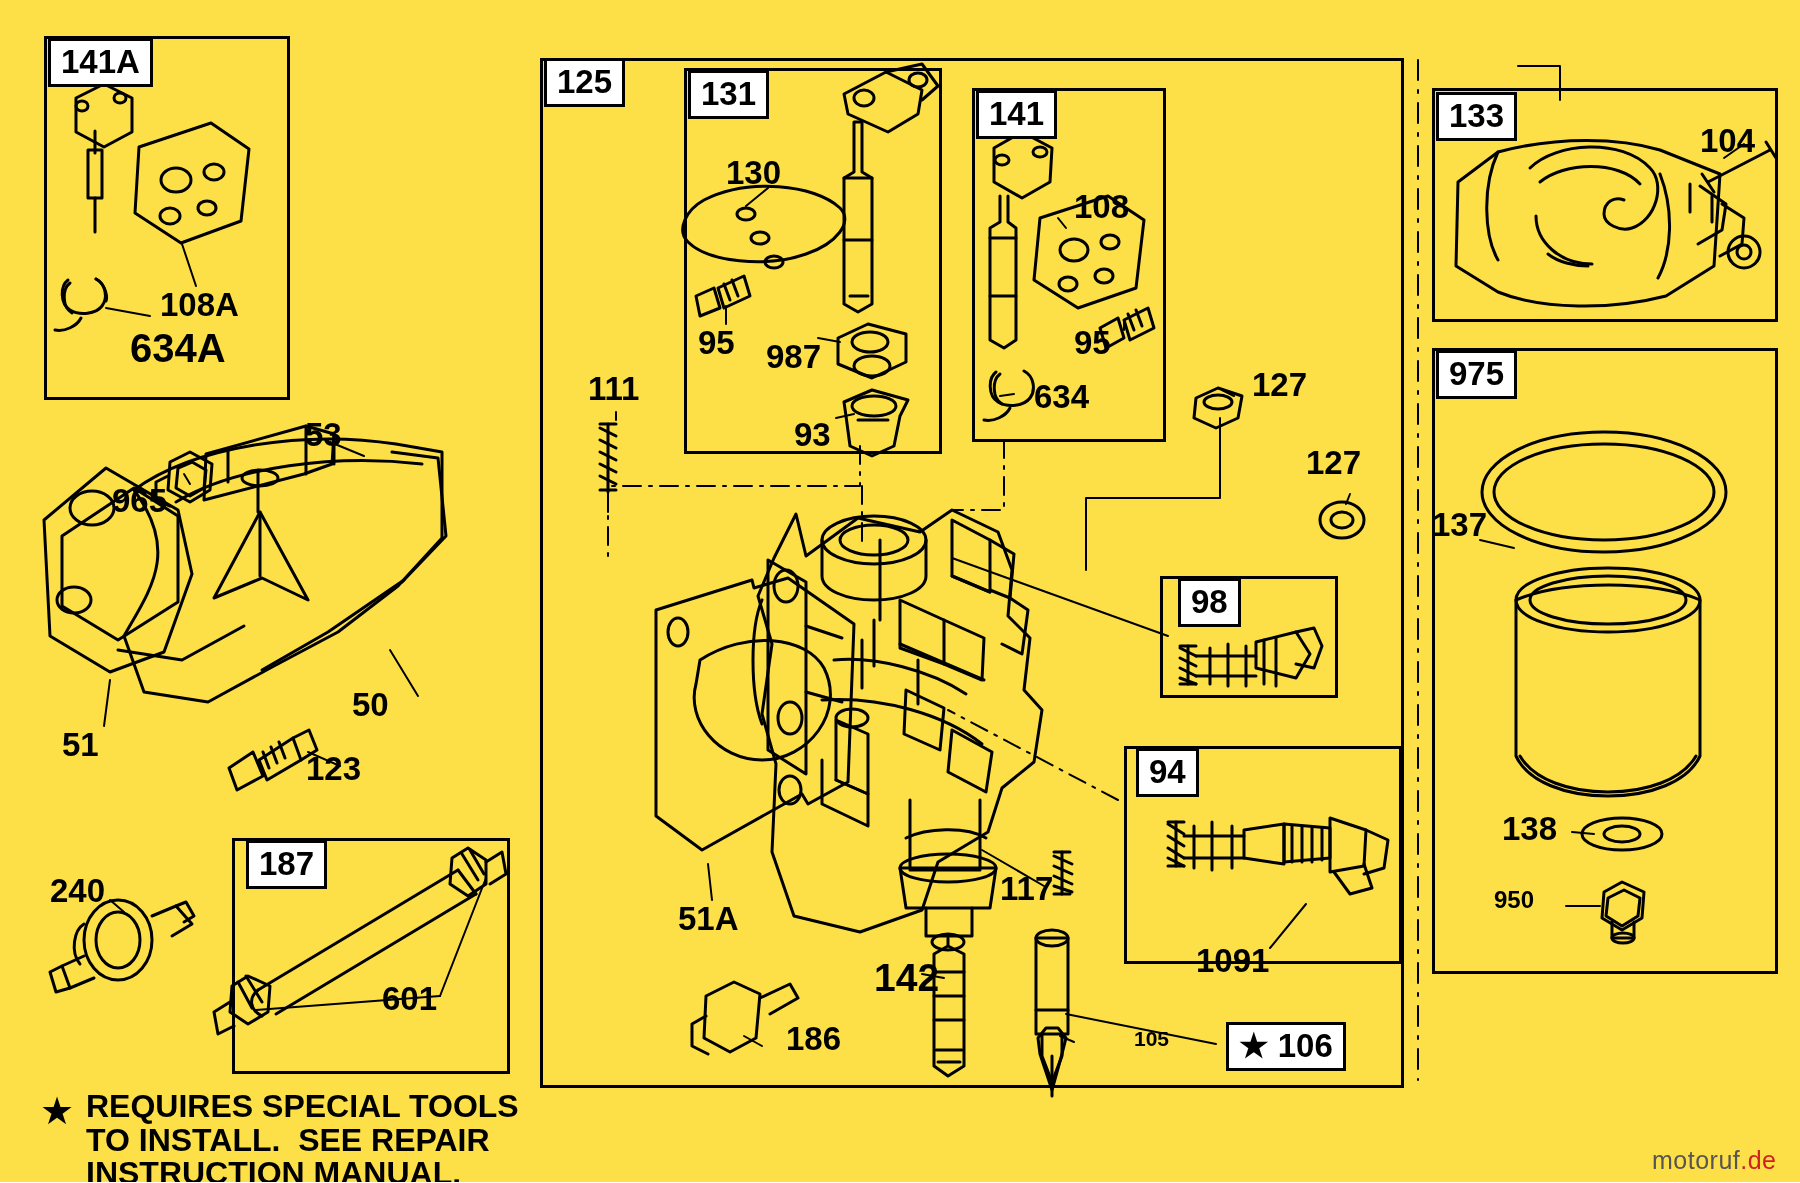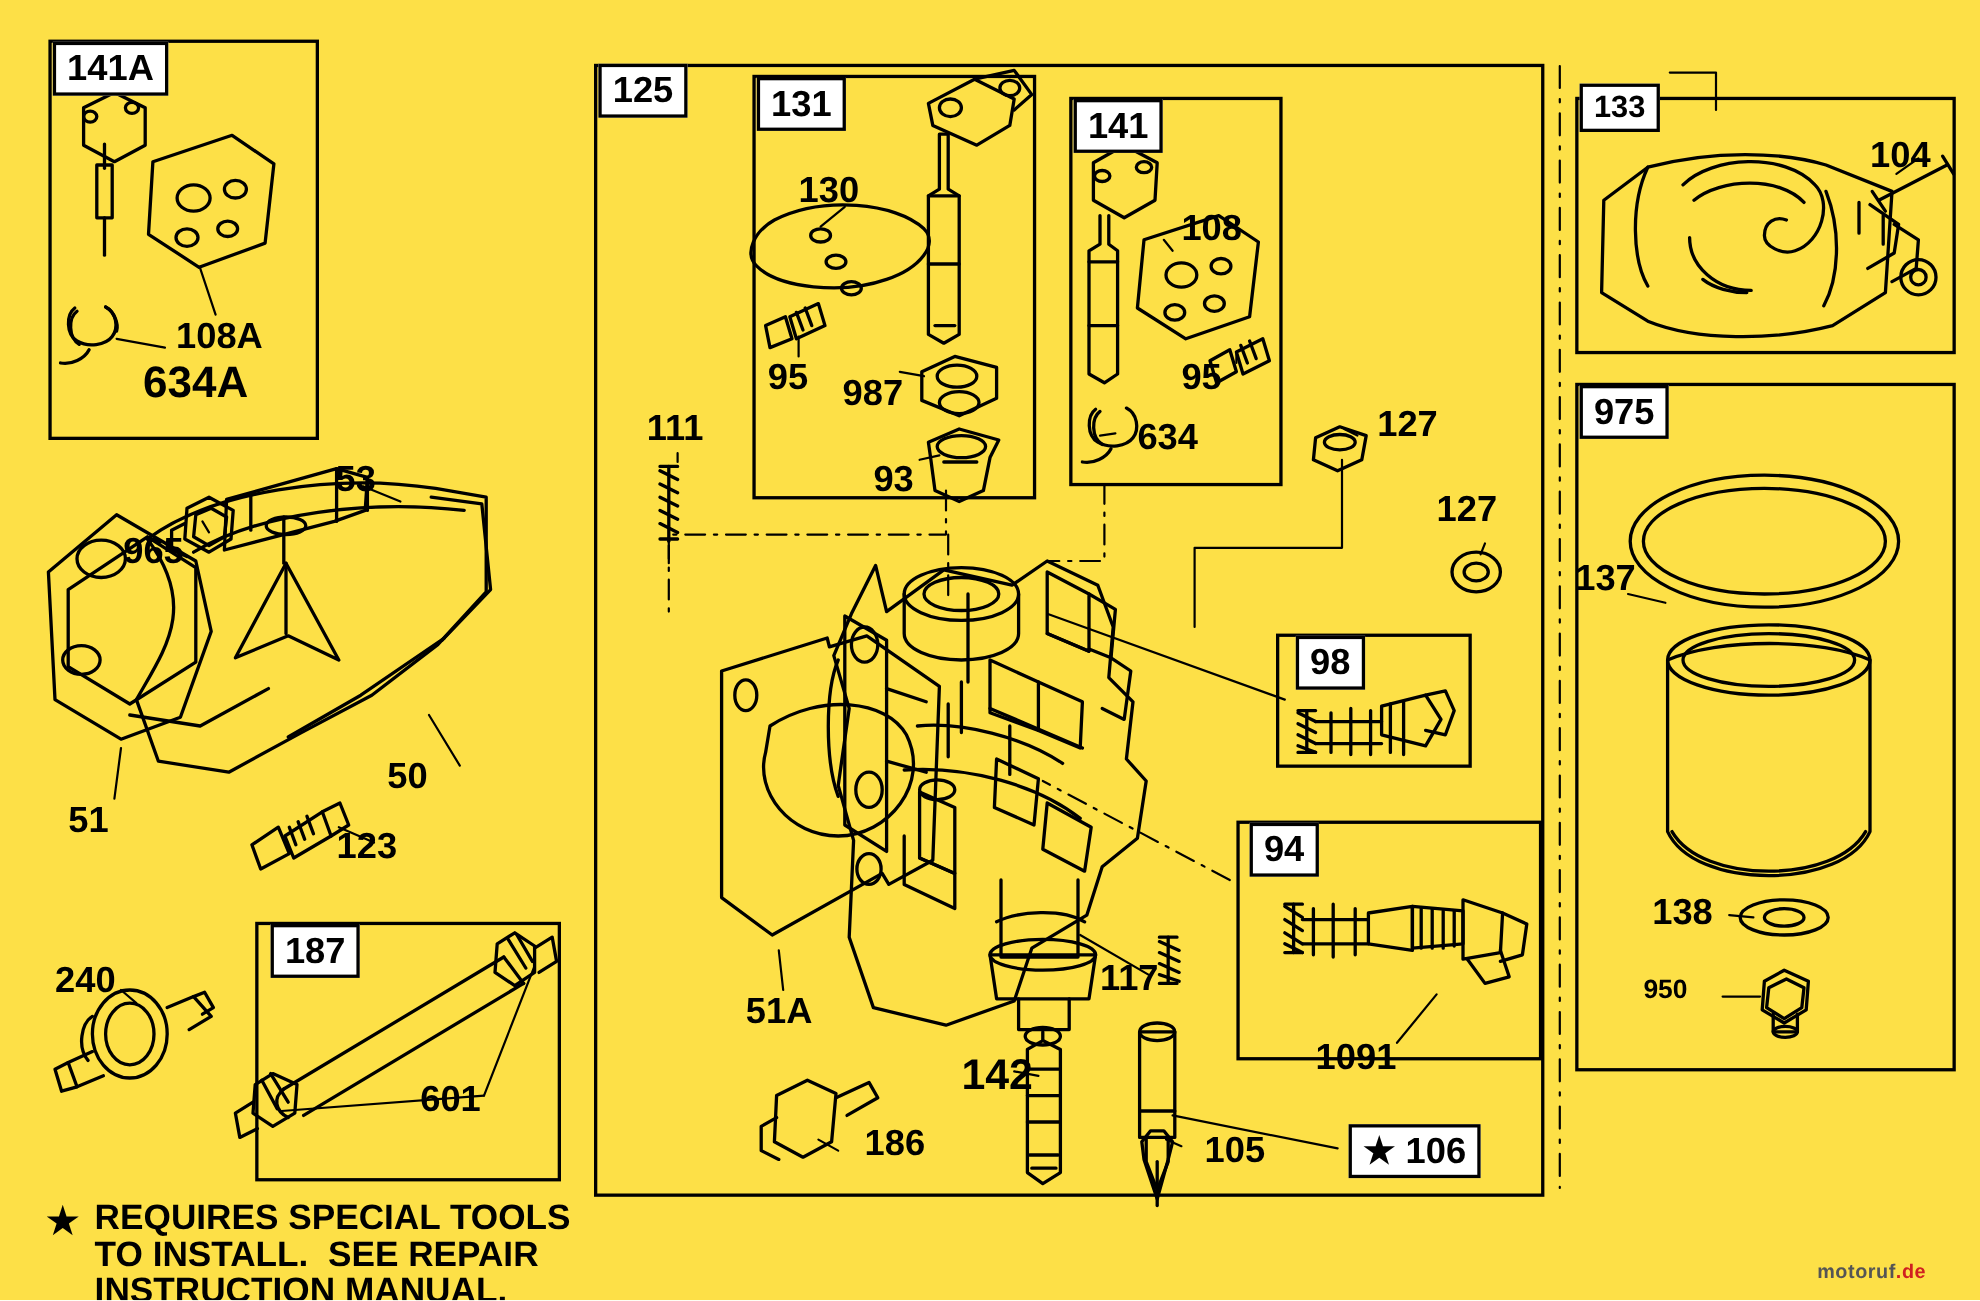--- a/index.html
+++ b/index.html
@@ -59,23 +59,22 @@
     color: #000;
     white-space: nowrap;
   }
   .star {
     position: absolute;
     color: #000;
     line-height: 1;
   }
   .wm {
     position: absolute;
-    font-size: 18px;
+    font-size: 25px;
     letter-spacing: 0.5px;
-    font-weight: bold;
   }
   .wm .a { color: #555; }
   .wm .b { color: #d02020; }
 </style>
 </head>
 <body>
 
 <div id="page">
 
   <svg class="art" viewBox="0 0 1800 1183" xmlns="http://www.w3.org/2000/svg">
@@ -446,21 +445,21 @@
   <div class="frame" style="left:1432px; top:88px; width:340px; height:228px;"></div>
   <div class="frame" style="left:1432px; top:348px; width:340px; height:620px;"></div>
   <div class="frame" style="left:1160px; top:576px; width:172px; height:116px;"></div>
   <div class="frame" style="left:1124px; top:746px; width:272px; height:212px;"></div>
   <div class="frame" style="left:232px; top:838px; width:272px; height:230px;"></div>
 
   <div class="boxlbl" style="left:48px; top:38px; font-size:33px;">141A</div>
   <div class="boxlbl" style="left:544px; top:58px; font-size:33px;">125</div>
   <div class="boxlbl" style="left:688px; top:70px; font-size:33px;">131</div>
   <div class="boxlbl" style="left:976px; top:90px; font-size:33px;">141</div>
-  <div class="boxlbl" style="left:1436px; top:76px; font-size:28px;">133</div>
+  <div class="boxlbl" style="left:1436px; top:92px; font-size:33px;">133</div>
   <div class="boxlbl" style="left:1436px; top:350px; font-size:33px;">975</div>
   <div class="boxlbl" style="left:1178px; top:578px; font-size:33px;">98</div>
   <div class="boxlbl" style="left:1136px; top:748px; font-size:33px;">94</div>
   <div class="boxlbl" style="left:246px; top:840px; font-size:33px;">187</div>
   <div class="boxlbl" style="left:1226px; top:1022px; font-size:33px;">★ 106</div>
 
   <div class="lbl" style="left:160px; top:288px; font-size:33px;">108A</div>
   <div class="lbl" style="left:130px; top:328px; font-size:40px;">634A</div>
   <div class="lbl" style="left:305px; top:418px; font-size:33px;">53</div>
   <div class="lbl" style="left:112px; top:484px; font-size:33px;">965</div>
@@ -486,21 +485,21 @@
   <div class="lbl" style="left:1700px; top:124px; font-size:33px;">104</div>
   <div class="lbl" style="left:1432px; top:508px; font-size:33px;">137</div>
   <div class="lbl" style="left:1502px; top:812px; font-size:33px;text-align:right;">138</div>
   <div class="lbl" style="left:1494px; top:888px; font-size:24px;">950</div>
 
   <div class="lbl" style="left:678px;  top:902px; font-size:33px;">51A</div>
   <div class="lbl" style="left:1000px; top:872px; font-size:33px;">117</div>
   <div class="lbl" style="left:1196px; top:944px; font-size:33px;">1091</div>
   <div class="lbl" style="left:874px;  top:958px; font-size:39px;">142</div>
   <div class="lbl" style="left:786px;  top:1022px; font-size:33px;">186</div>
-  <div class="lbl" style="left:1095px; top:1028px; font-size:33px;">105</div>
+  <div class="lbl" style="left:1134px; top:1028px; font-size:21px;">105</div>
 
   <div class="star" style="left:40px; top:1092px; font-size:38px;">★</div>
   <div class="note" style="left:86px; top:1090px; font-size:32px;">REQUIRES SPECIAL TOOLS
 TO INSTALL.  SEE REPAIR
 INSTRUCTION MANUAL.</div>
 
   <div class="wm" style="left:1652px; top:1146px;">
     <span class="a">motoruf</span><span class="b">.de</span>
   </div>
 

